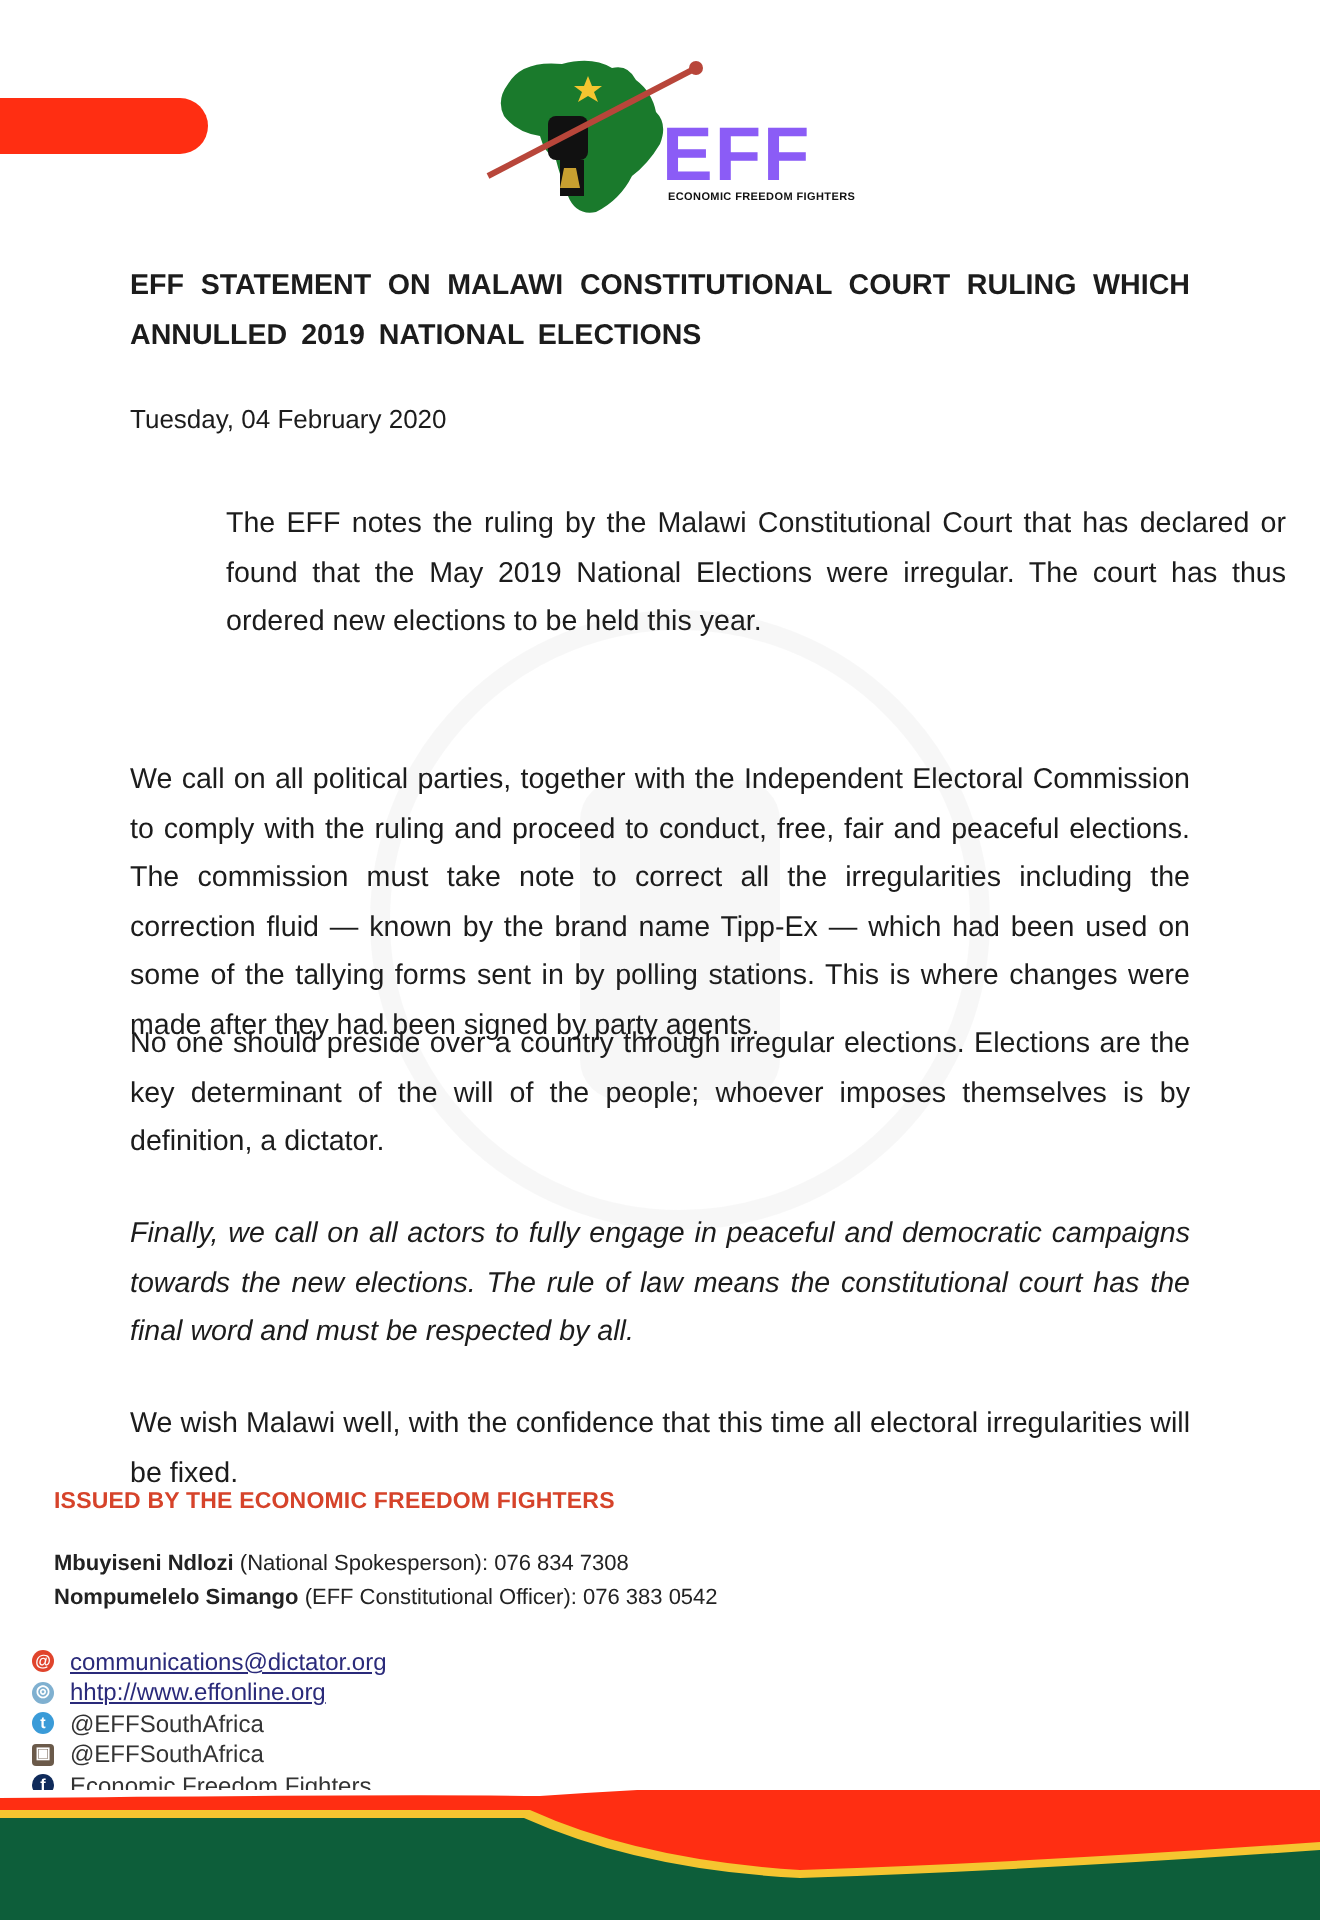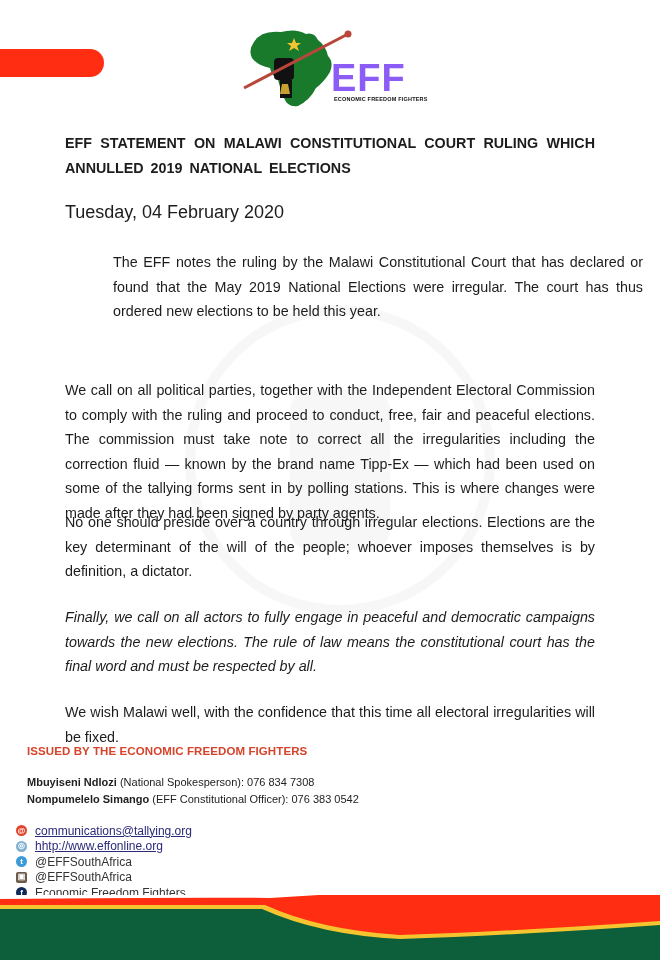--- a/index.html
+++ b/index.html
@@ -20,21 +20,21 @@
     .logo-sub {
       position: absolute; left: 334px; top: 96px; font-size: 5.5px; font-weight: bold;
       color: #111; letter-spacing: 0.2px; white-space: nowrap;
     }
     .watermark { position: absolute; left: 180px; top: 300px; width: 320px; height: 330px; opacity: 0.06; }
     .title {
       position: absolute; left: 65px; top: 131px; width: 530px;
       font-weight: bold; font-size: 14.3px; line-height: 25px; text-align: justify;
       text-align-last: left; word-spacing: 3px;
     }
-    .date { position: absolute; left: 65px; top: 202px; font-size: 18px; }
+    .date { position: absolute; left: 65px; top: 202px; font-size: 13px; }
     .body-text {
       position: absolute; left: 65px; width: 530px; font-size: 14.3px; line-height: 24.5px;
       text-align: justify; margin: 0;
     }
     .p1 { top: 250px; margin-left: 48px; }
     .p2 { top: 345px; margin-top: 33px; }
     .p3 { top: 510px; }
     .p4 { top: 605px; font-style: italic; }
     .p5 { top: 700px; }
     .issued {
@@ -95,21 +95,21 @@
 </div>
 <div class="contact c2">
   <b>Nompumelelo Simango</b>
   <span>(EFF Constitutional Officer):</span>
   <span>076 383 0542</span>
 </div>
 
 <div class="social">
   <div class="social-row">
     <span class="ic" style="background:#e0442c">@</span>
-    <a>communications@tallying.org</a>
+    <a>communications@dictator.org</a>
   </div>
   <div class="social-row">
     <span class="ic" style="background:#7fb0d0">◎</span>
     <a>hhtp://www.effonline.org</a>
   </div>
   <div class="social-row">
     <span class="ic" style="background:#3a9bd8">t</span>
     <span>@EFFSouthAfrica</span>
   </div>
   <div class="social-row">

